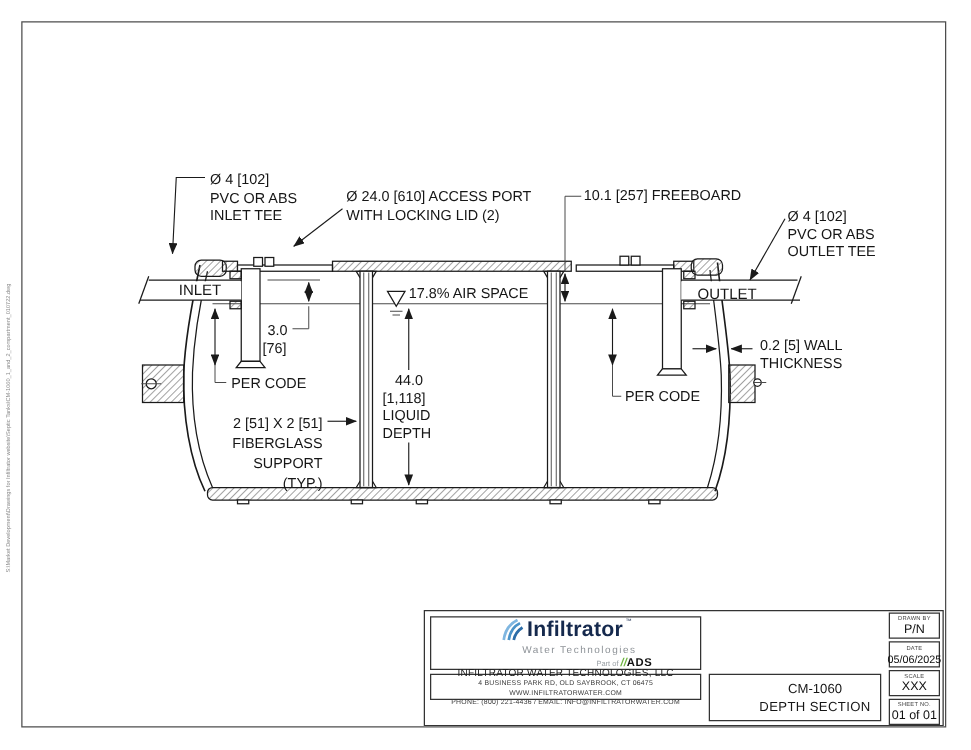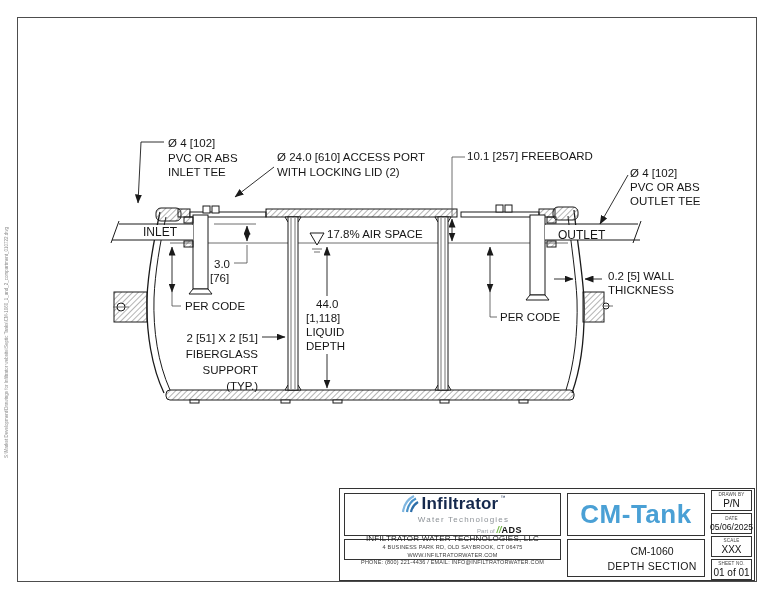--- a/index.html
+++ b/index.html
@@ -228,23 +228,20 @@
       </div>
     </div>
 
     <div class="tb-box company-box">
       <div class="co-name">INFILTRATOR WATER TECHNOLOGIES, LLC</div>
       <div class="co-line">4 BUSINESS PARK RD, OLD SAYBROOK, CT 06475</div>
       <div class="co-line">WWW.INFILTRATORWATER.COM</div>
       <div class="co-line">PHONE: (800) 221-4436 / EMAIL: INFO@INFILTRATORWATER.COM</div>
     </div>
 
-    <div class="tb-box product-box">
-      <div class="product-name">CM-Tank</div>
-    </div>
 
     <div class="tb-box model-box">
       <div class="model-name">CM-1060</div>
       <div class="model-view">DEPTH SECTION</div>
     </div>
 
     <div class="tb-box fcell-0">
       <div class="f-label">DRAWN BY</div>
       <div class="f-value">P/N</div>
     </div>

